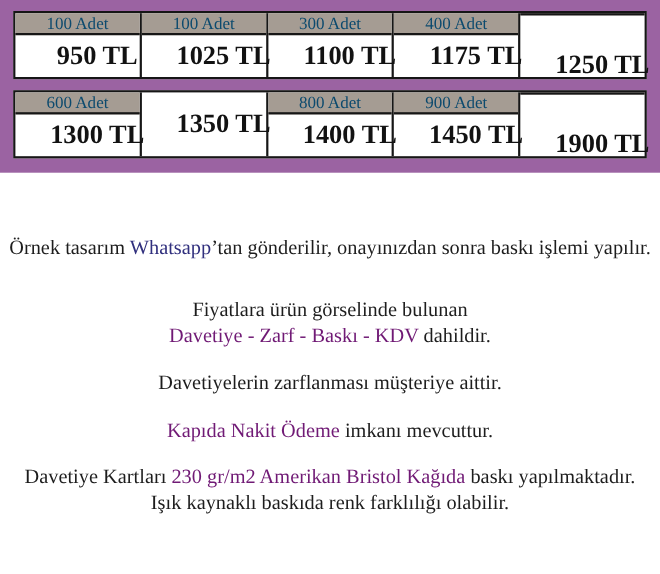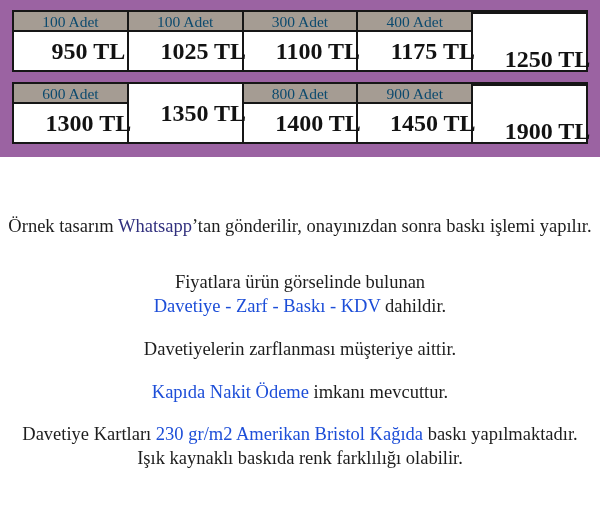--- a/index.html
+++ b/index.html
@@ -62,21 +62,21 @@
     color: #1D1D1D;
   }
   .notes p {
     margin: 0;
     white-space: nowrap;
   }
   .p1 { margin-top: 57px !important; }
   .mt32 { margin-top: 32px !important; }
   .mt19 { margin-top: 19px !important; }
   .mt18 { margin-top: 18px !important; }
-  .red  { color: #1d4ed8; margin-top: 16px; }
+  .red  { color: #701a75; margin-top: 16px; }
   .navy { color: #31307E; }
 </style>
 </head>
 <body>
 
 <div class="banner">
 
   <div class="ptable">
     <div class="pcol">
       <div class="phead">100 Adet</div>

